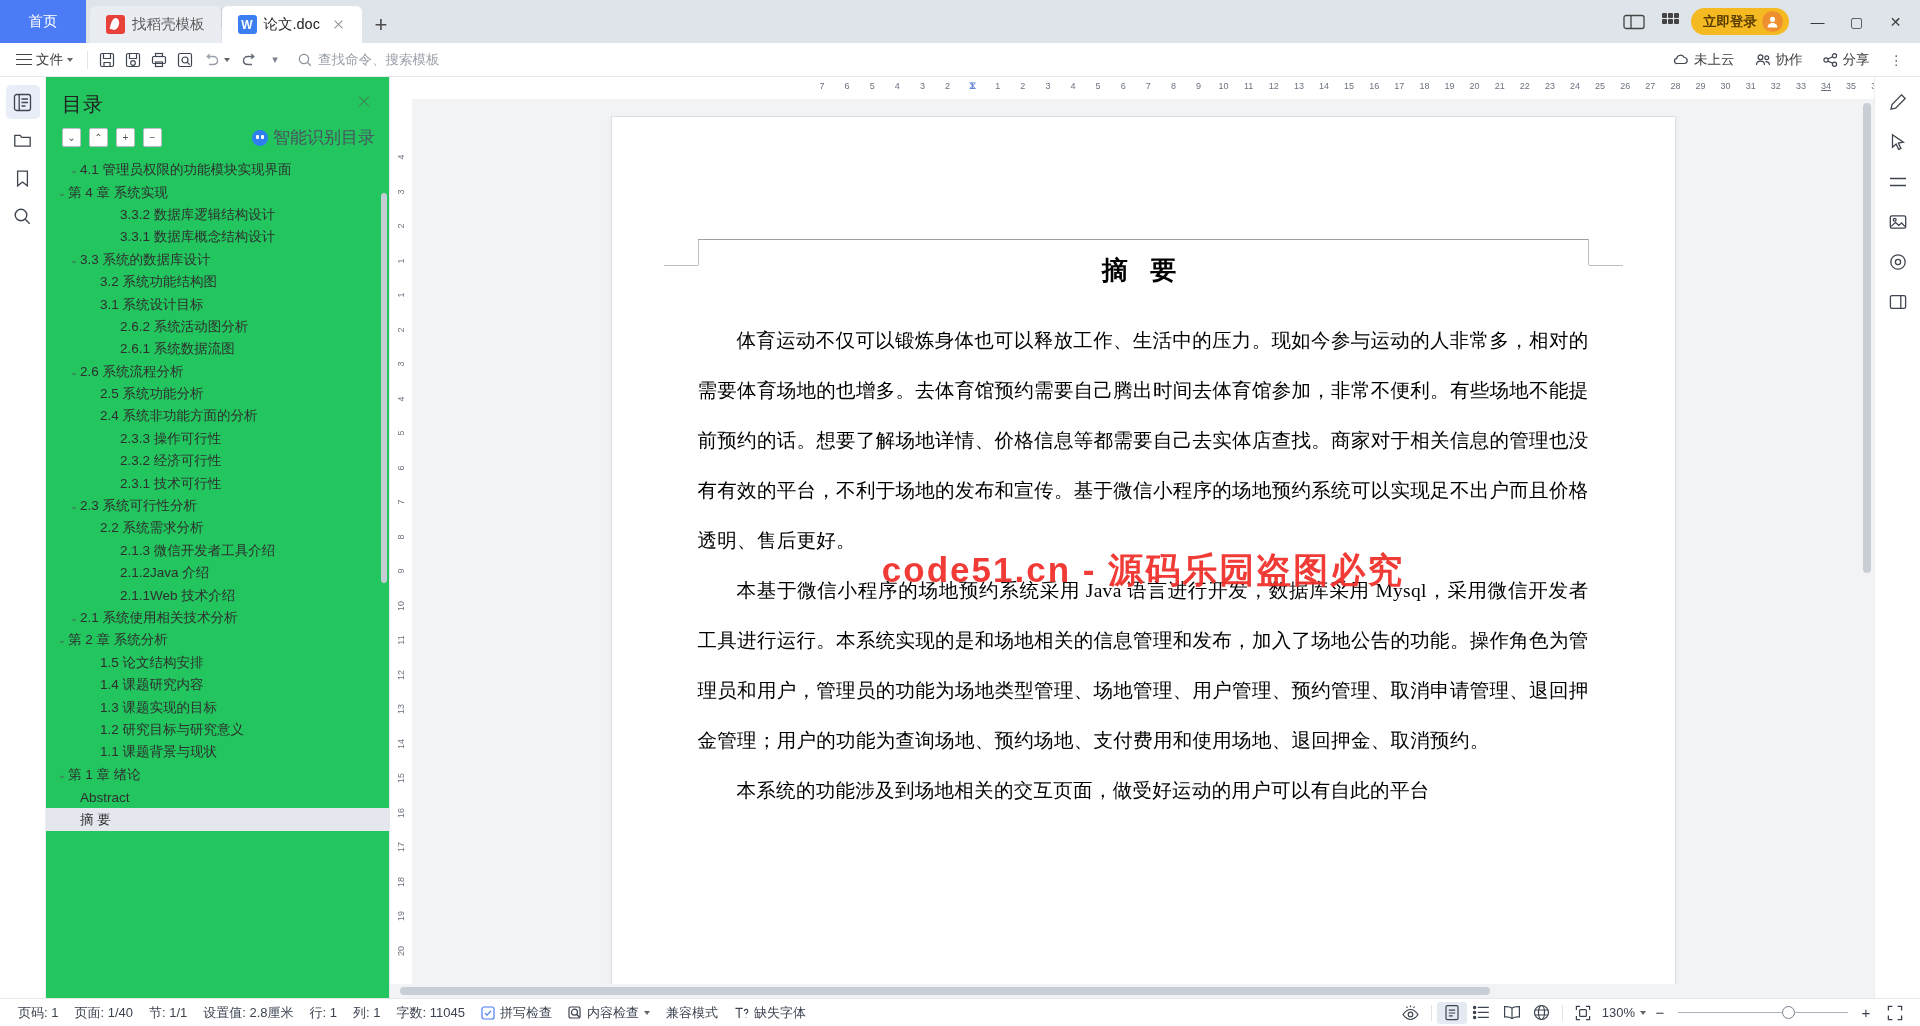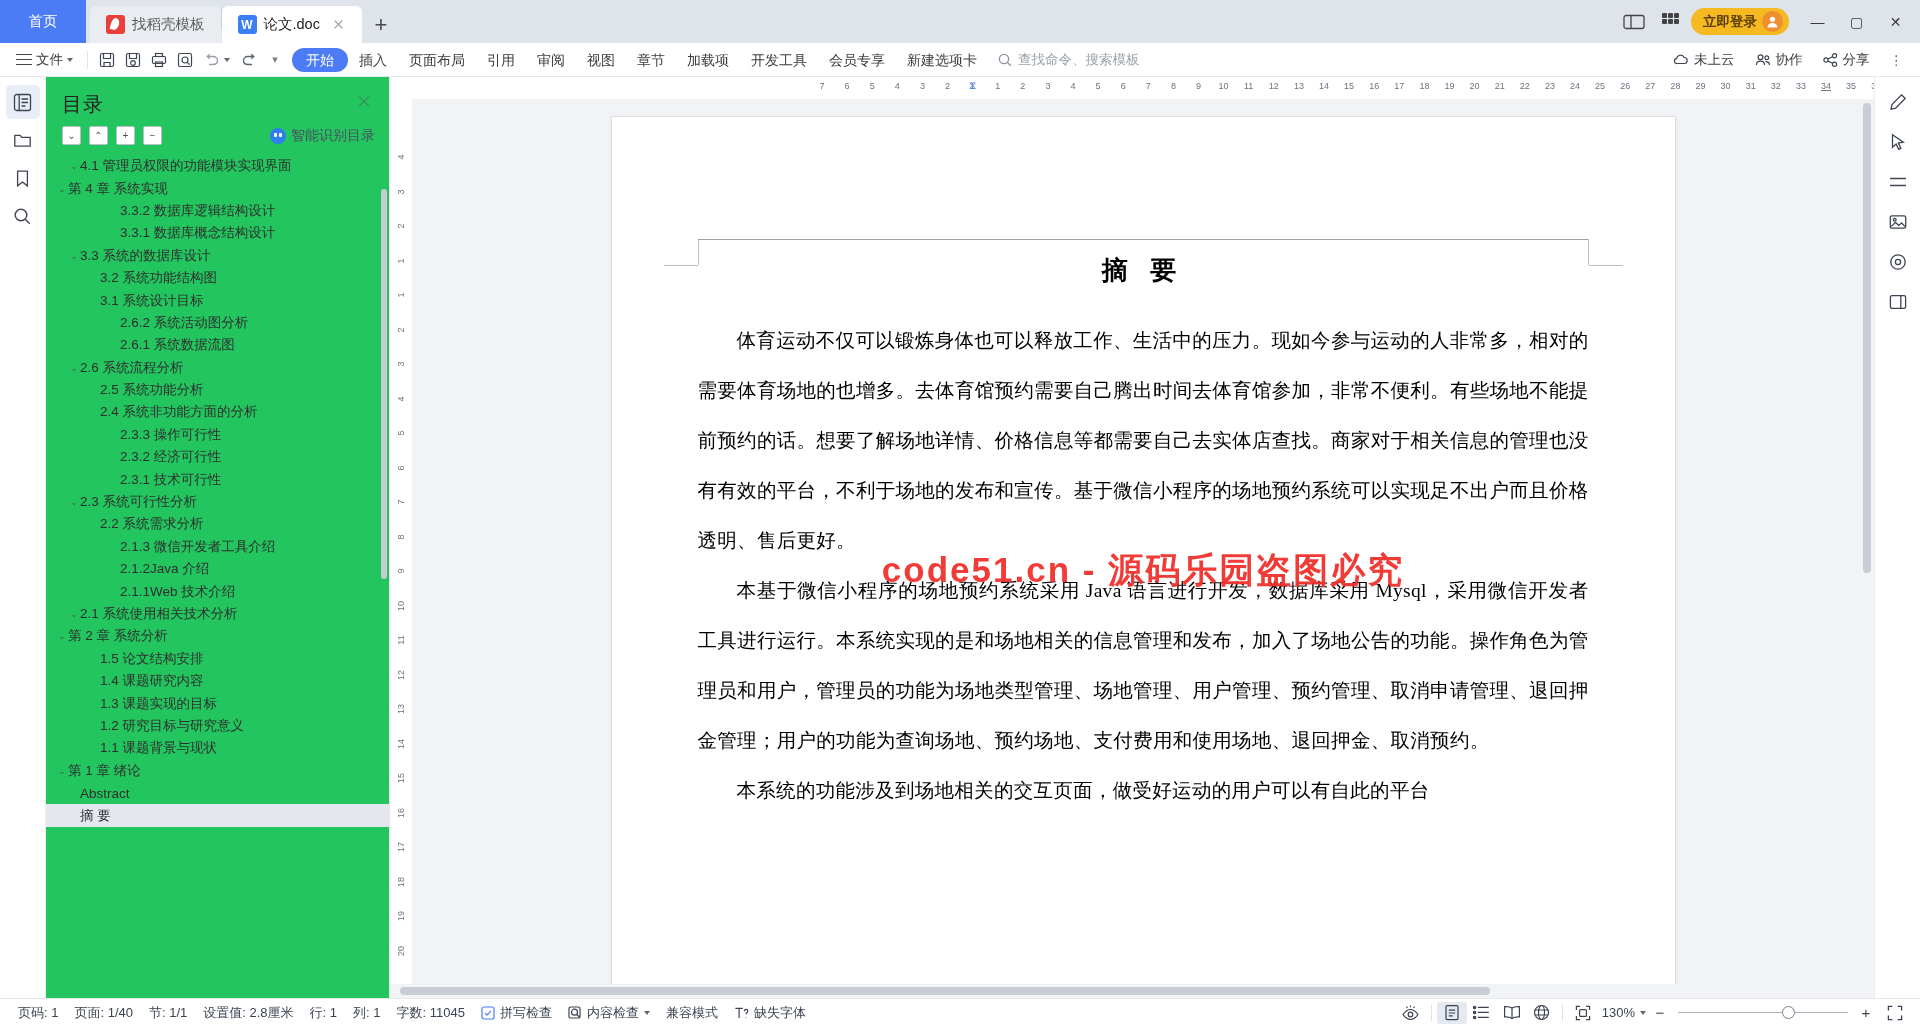--- a/index.html
+++ b/index.html
@@ -105,21 +105,21 @@
   .toc-title{ font-size:20px; color:#222; font-weight:normal; letter-spacing:1px;}
   .toc-close{ margin-left:auto; width:22px; height:22px; position:relative; opacity:.6;}
   .toc-close::before,.toc-close::after{ content:""; position:absolute; left:4px; top:10px;
      width:14px; height:1.4px; background:#555; }
   .toc-close::before{transform:rotate(45deg)}.toc-close::after{transform:rotate(-45deg)}
   .toc-tools{ display:flex; align-items:center; gap:8px; padding:8px 14px 8px 16px; }
   .sqbtn{ width:19px; height:19px; border:1px solid #b9bfc7; border-radius:2px;
           display:flex;align-items:center;justify-content:center; font-size:10px; color:#555;
           background:#fff; }
   .ai-toc{ margin-left:auto; display:flex; align-items:center; gap:5px;
-           font-size:14px; color:#4a5260; }
+           font-size:17px; color:#4a5260; }
   .ai-dot{ width:16px;height:16px;border-radius:50%;background:#2f7ef0; position:relative;}
   .ai-dot::before,.ai-dot::after{content:"";position:absolute;top:5px;width:3px;height:4px;
      background:#fff;border-radius:1px;}
   .ai-dot::before{left:4px}.ai-dot::after{left:9px}
   .toc-list{ flex:1; overflow:hidden; padding:2px 0 0 0; position:relative; }
   .toc-item{ height:22.4px; display:flex; align-items:center; font-size:13.5px;
              color:#2f2f2f; padding-right:10px; white-space:nowrap; }
   .toc-item.sel{ background:#e4e8ee; }
   .chev{ width:12px; flex:0 0 12px; font-size:9px; color:#555; text-align:center; }
   .toc-scroll{ position:absolute; right:2px; top:36px; width:6px; height:390px;
@@ -302,33 +302,20 @@
     </div>
     <div class="caret" style="margin-right:6px;"></div>
     <div class="qicon">
       <svg width="17" height="14" viewBox="0 0 17 14" fill="none" stroke="#5d6673" stroke-width="1.4">
           <path d="M12 3.5H7C4 3.5 2.5 5.3 2.5 7.5S4 11.5 7 11.5h4"></path>
           <path d="M10.2 1.3l2.5 2.2-2.5 2.2"></path>
         </svg>
     </div>
     <div class="qicon" style="font-size:11px;color:#7a818c;">▾</div>
 
-    <div class="tab-menu">
-      <div class="menu-item active">开始</div>
-      <div class="menu-item">插入</div>
-      <div class="menu-item">页面布局</div>
-      <div class="menu-item">引用</div>
-      <div class="menu-item">审阅</div>
-      <div class="menu-item">视图</div>
-      <div class="menu-item">章节</div>
-      <div class="menu-item">加载项</div>
-      <div class="menu-item">开发工具</div>
-      <div class="menu-item">会员专享</div>
-      <div class="menu-item">新建选项卡</div>
-    </div>
 
     <div class="searchbox">
       <svg width="14" height="14" viewBox="0 0 14 14" fill="none" stroke="#8b919b" stroke-width="1.3">
           <circle cx="6" cy="6" r="4.6"></circle>
           <path d="M9.4 9.4l3.4 3.4"></path>
         </svg>
       <span>查找命令、搜索模板</span>
     </div>
 
     <div class="ribbon-right">

